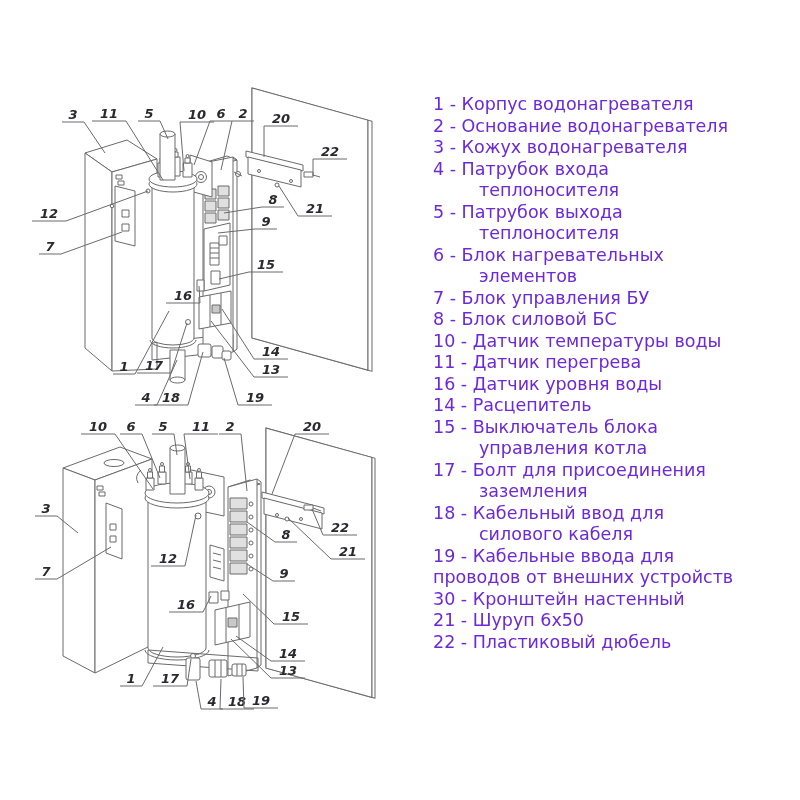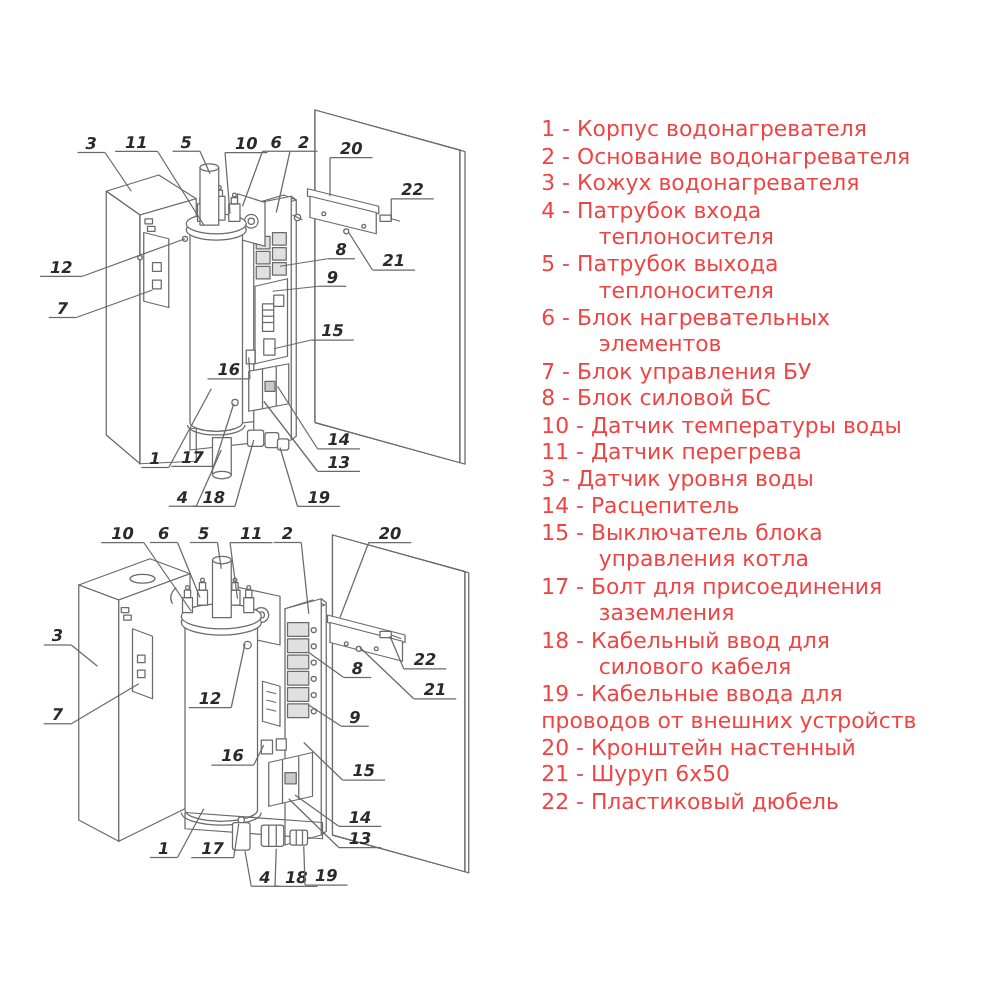--- a/index.html
+++ b/index.html
@@ -12,21 +12,21 @@
   .mach line,.mach polyline{fill:none;stroke:#6a6a6a;stroke-width:1;}
   .mach .nf{fill:none;}
   .mach .comp{fill:#e0e0e0;}
   .mach .dk{fill:#c9c9c9;}
   .wall-outline{fill:none;stroke:#8f8f8f;stroke-width:1;}
   
   .leader{stroke:#454545;stroke-width:0.9;fill:none;}
   .callout{font:italic bold 13px "DejaVu Sans","Liberation Sans",sans-serif;fill:#29292e;}
   
   #legend{position:absolute;left:433px;top:94px;width:367px;
-          font-size:17.5px;line-height:21.5px;color:#ef4444;}
+          font-size:17.5px;line-height:21.5px;color:#6d28d9;}
   .legend-item{padding-left:46px;text-indent:-46px;}
   .legend-item.l-flush{padding-left:0;text-indent:0;}
 </style>
 </head>
 <body>
 
 <div id="page">
 
   <svg id="diagram-svg" width="432" height="800" viewBox="0 0 432 800">
     <defs>
@@ -374,23 +374,23 @@
       <div class="legend-item">1 - Корпус водонагревателя</div>
       <div class="legend-item">2 - Основание водонагревателя</div>
       <div class="legend-item">3 - Кожух водонагревателя</div>
       <div class="legend-item">4 - Патрубок входа<br>теплоносителя</div>
       <div class="legend-item">5 - Патрубок выхода<br>теплоносителя</div>
       <div class="legend-item">6 - Блок нагревательных<br>элементов</div>
       <div class="legend-item">7 - Блок управления БУ</div>
       <div class="legend-item">8 - Блок силовой БС</div>
       <div class="legend-item">10 - Датчик температуры воды</div>
       <div class="legend-item">11 - Датчик перегрева</div>
-      <div class="legend-item">3 - Датчик уровня воды</div>
+      <div class="legend-item">16 - Датчик уровня воды</div>
       <div class="legend-item">14 - Расцепитель</div>
       <div class="legend-item">15 - Выключатель блока<br>управления котла</div>
       <div class="legend-item">17 - Болт для присоединения<br>заземления</div>
       <div class="legend-item">18 - Кабельный ввод для<br>силового кабеля</div>
       <div class="legend-item l-flush">19 - Кабельные ввода для<br>проводов от внешних устройств</div>
-      <div class="legend-item">20 - Кронштейн настенный</div>
+      <div class="legend-item">30 - Кронштейн настенный</div>
       <div class="legend-item">21 - Шуруп 6х50</div>
       <div class="legend-item">22 - Пластиковый дюбель</div>
     </div>
 </div>
 
 </body></html>

